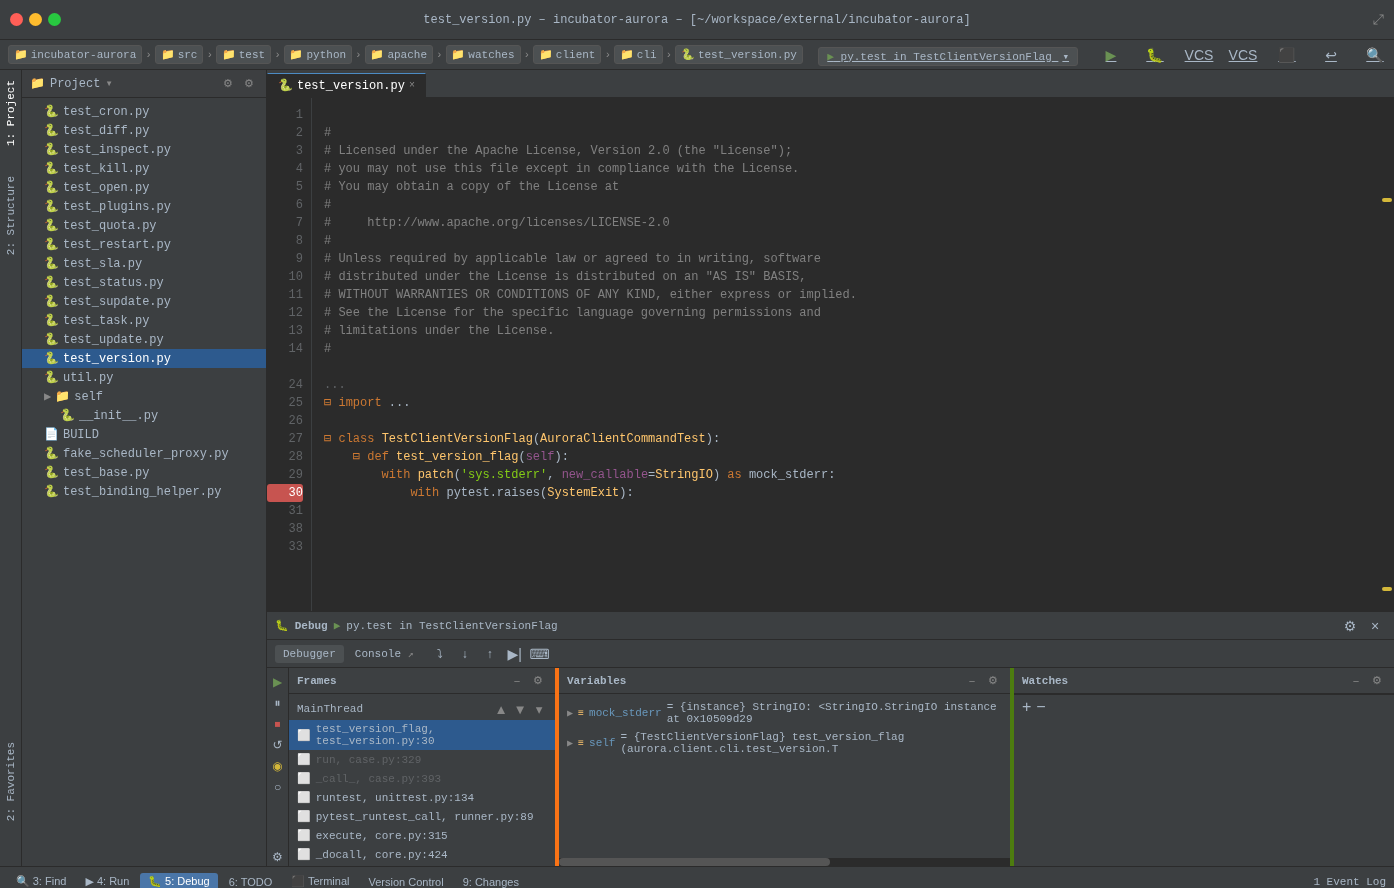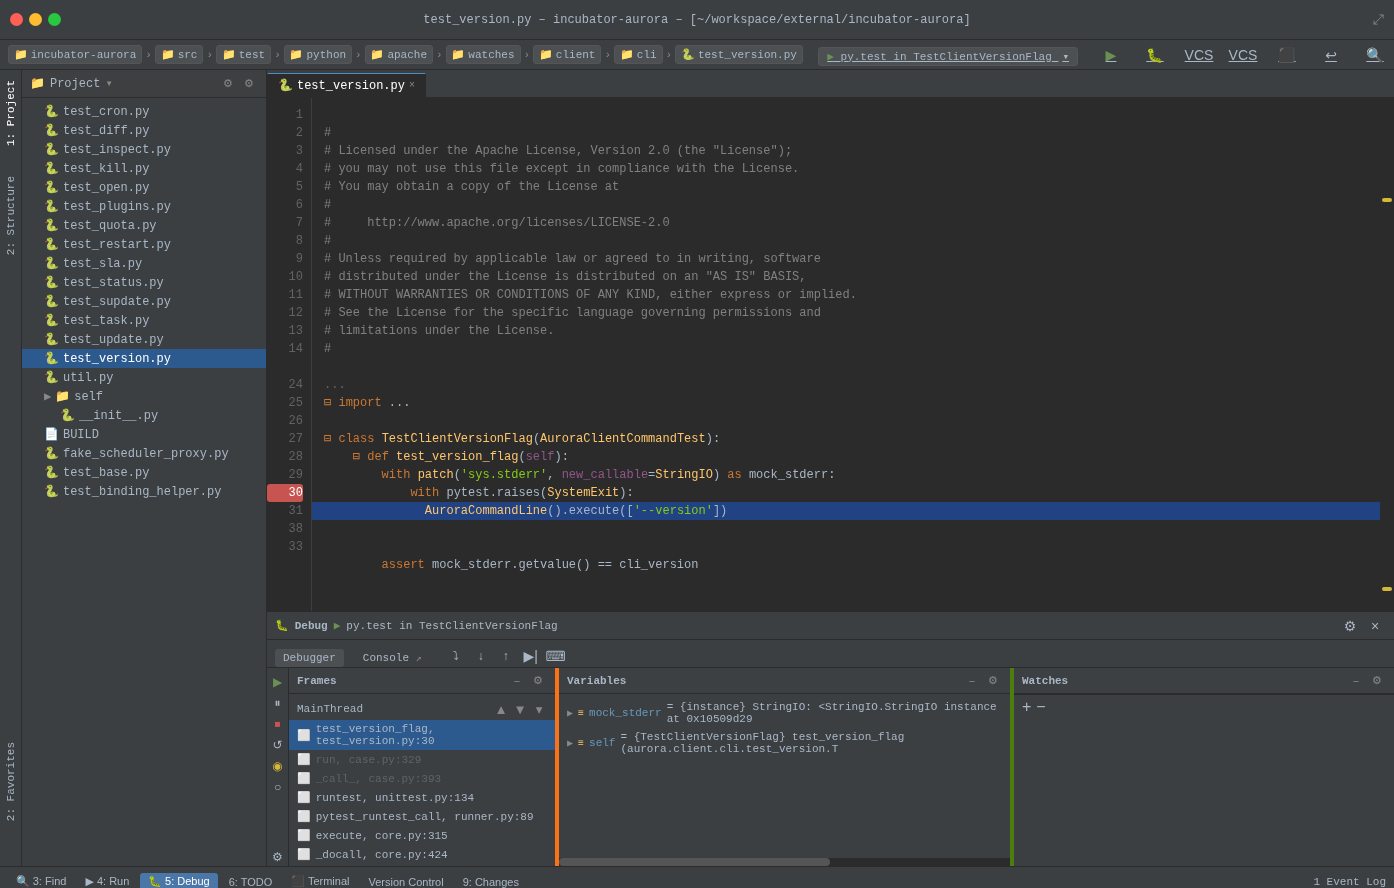--- a/index.html
+++ b/index.html
@@ -299,25 +299,25 @@
       border: none;
       color: #a9b7c6;
       cursor: pointer;
       font-size: 14px;
       display: flex;
       align-items: center;
       justify-content: center;
     }
     .debug-tab-bar {
       display: flex;
-      align-items: flex-end;
+      align-items: center;
       padding: 0 8px;
       height: 28px;
       border-bottom: 1px solid #2b2b2b;
-      gap: 11px;
+      gap: 3px;
     }
     .debug-tab {
       padding: 3px 8px;
       font-size: 11px;
       color: #a9b7c6;
       cursor: pointer;
       border-radius: 3px;
     }
     .debug-tab.active {
       background: #4c5052;
@@ -772,23 +772,21 @@
 <span class="code-line"><span class="comment"># limitations under the License.</span></span>
 <span class="code-line"><span class="comment">#</span></span>
 <span class="code-line"></span>
 <span class="code-line" style="color:#606366;">...</span>
 <span class="code-line"><span class="kw">⊟ import</span> ...</span>
 <span class="code-line"></span>
 <span class="code-line"><span class="kw">⊟ class</span> <span class="cls">TestClientVersionFlag</span>(<span class="cls">AuroraClientCommandTest</span>):</span>
 <span class="code-line">    <span class="kw">⊟ def</span> <span class="fn">test_version_flag</span>(<span class="param">self</span>):</span>
 <span class="code-line">        <span class="kw">with</span> <span class="fn">patch</span>(<span class="str">'sys.stderr'</span>, <span class="param">new_callable</span>=<span class="cls">StringIO</span>) <span class="kw">as</span> mock_stderr:</span>
 <span class="code-line">            <span class="kw">with</span> pytest.raises(<span class="cls">SystemExit</span>):</span>
-<span class="code-line highlighted">              <span class="cls">AuroraCommandLine</span>().execute([<span class="str">'--version'</span>])</span>
 <span class="code-line"></span>
-<span class="code-line">        <span class="kw">assert</span> mock_stderr.getvalue() == cli_version</span>
 <span class="code-line"></span>
         </div>
         <div class="editor-scrollbar">
           <div class="scroll-thumb-yellow"></div>
           <div style="margin-top:auto; width:10px; height:4px; background:#d4b83a; border-radius:2px; margin-bottom:20px;"></div>
         </div>
       </div>
     </div>
 
     <div class="debug-panel">

